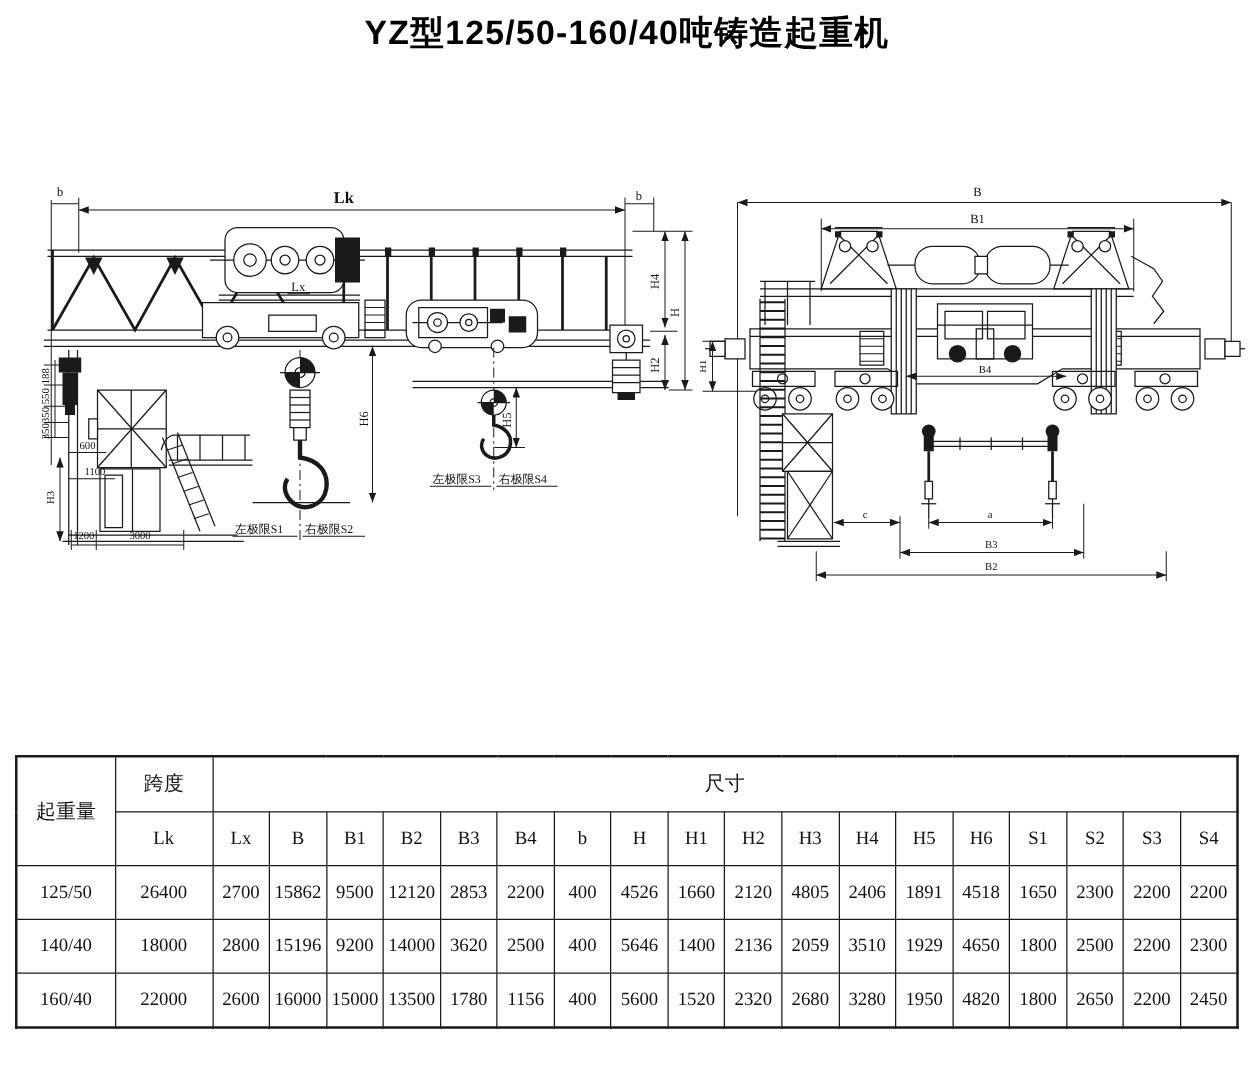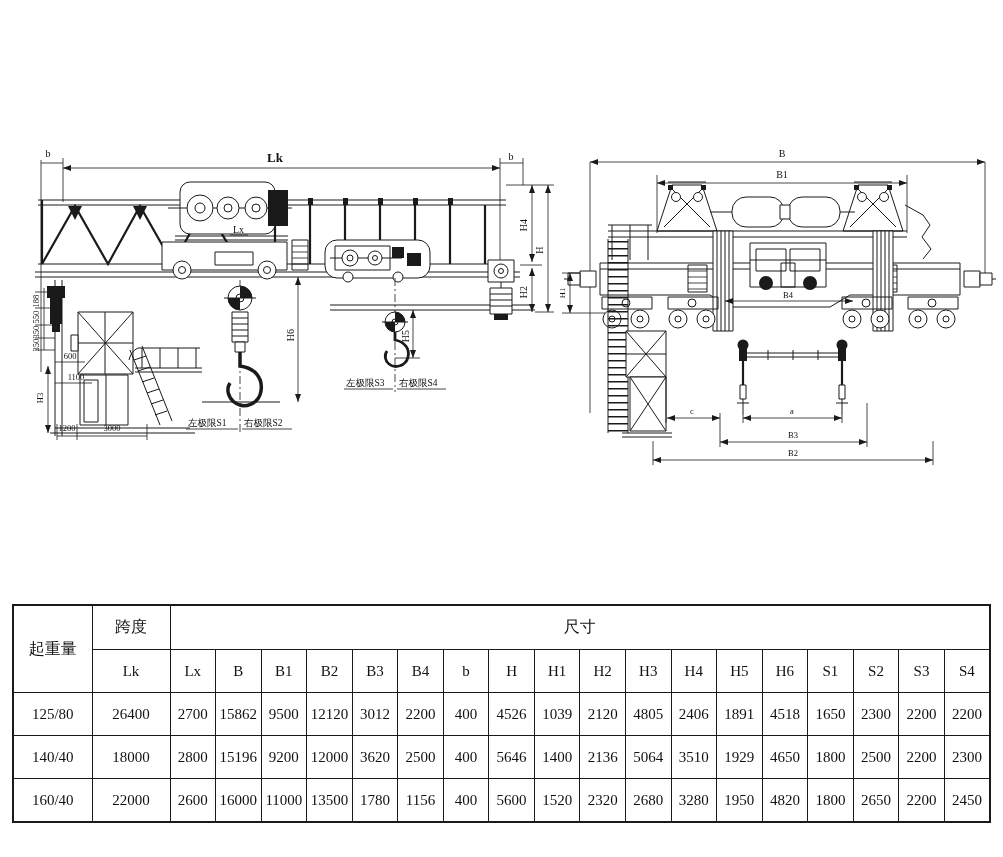--- a/index.html
+++ b/index.html
@@ -30,20 +30,21 @@
   #spec-table tr.h1 th{height:43px;margin-left:35px;}
   #spec-table tr.h2 th{height:42px;}
   #spec-table tr.dr td{height:42px;}
   #spec-table{border:2.5px solid #1a1a1a;}
 </style>
 </head>
 <body>
 
 <div id="page">
 
+  <div id="title">YZ型125/50-160/40吨铸造起重机</div>
 
   <svg style="left:30px;top:140px;" width="540" height="350" viewBox="0 0 540 350">
     <defs>
       <marker id="arE" markerWidth="9" markerHeight="6" refX="8" refY="3" orient="auto" markerUnits="userSpaceOnUse">
         <path d="M0,0 L8,3 L0,6 z" fill="#1a1a1a"></path>
       </marker>
       <marker id="arS" markerWidth="9" markerHeight="6" refX="8" refY="3" orient="auto-start-reverse" markerUnits="userSpaceOnUse">
         <path d="M0,0 L8,3 L0,6 z" fill="#1a1a1a"></path>
       </marker>
     </defs>
@@ -483,69 +484,69 @@
       <th>H3</th>
       <th>H4</th>
       <th>H5</th>
       <th>H6</th>
       <th>S1</th>
       <th>S2</th>
       <th>S3</th>
       <th>S4</th>
     </tr>
     <tr class="dr">
-      <td>125/80</td>
+      <td>125/50</td>
       <td>26400</td>
       <td>2700</td>
       <td>15862</td>
       <td>9500</td>
       <td>12120</td>
-      <td>3012</td>
+      <td>2853</td>
       <td>2200</td>
       <td>400</td>
       <td>4526</td>
-      <td>1039</td>
+      <td>1660</td>
       <td>2120</td>
       <td>4805</td>
       <td>2406</td>
       <td>1891</td>
       <td>4518</td>
       <td>1650</td>
       <td>2300</td>
       <td>2200</td>
       <td>2200</td>
     </tr>
     <tr class="dr">
       <td>140/40</td>
       <td>18000</td>
       <td>2800</td>
       <td>15196</td>
       <td>9200</td>
-      <td>12000</td>
+      <td>14000</td>
       <td>3620</td>
       <td>2500</td>
       <td>400</td>
       <td>5646</td>
       <td>1400</td>
       <td>2136</td>
-      <td>5064</td>
+      <td>2059</td>
       <td>3510</td>
       <td>1929</td>
       <td>4650</td>
       <td>1800</td>
       <td>2500</td>
       <td>2200</td>
       <td>2300</td>
     </tr>
     <tr class="dr">
       <td>160/40</td>
       <td>22000</td>
       <td>2600</td>
       <td>16000</td>
-      <td>11000</td>
+      <td>15000</td>
       <td>13500</td>
       <td>1780</td>
       <td>1156</td>
       <td>400</td>
       <td>5600</td>
       <td>1520</td>
       <td>2320</td>
       <td>2680</td>
       <td>3280</td>
       <td>1950</td>

